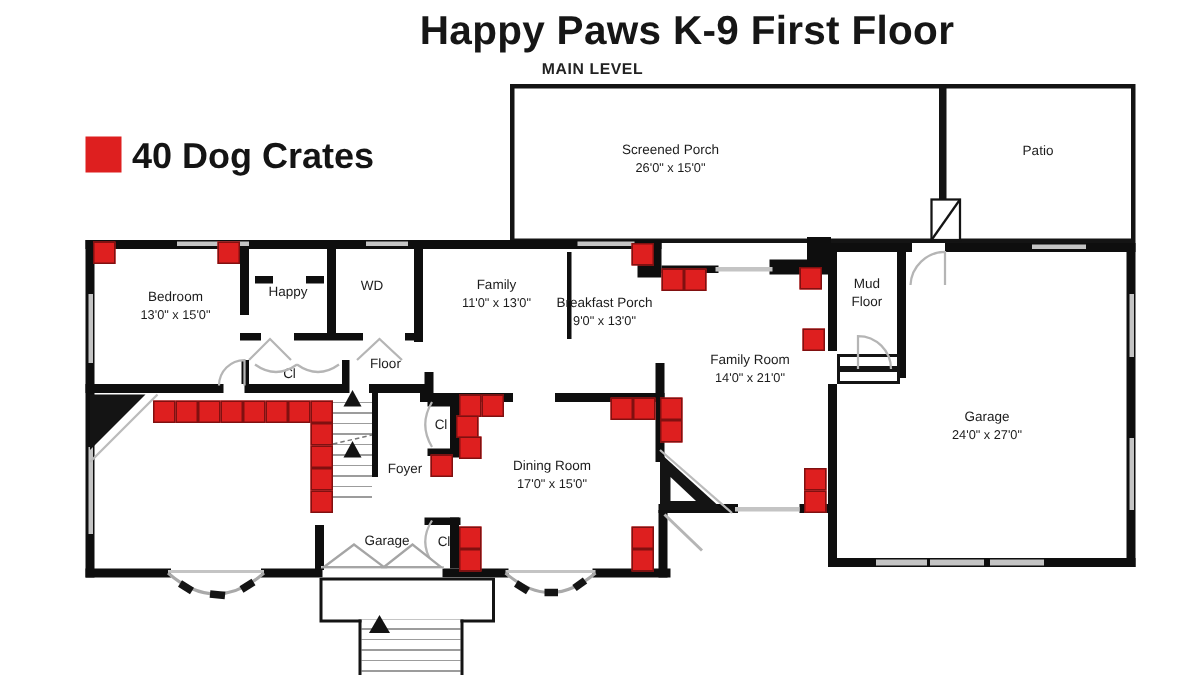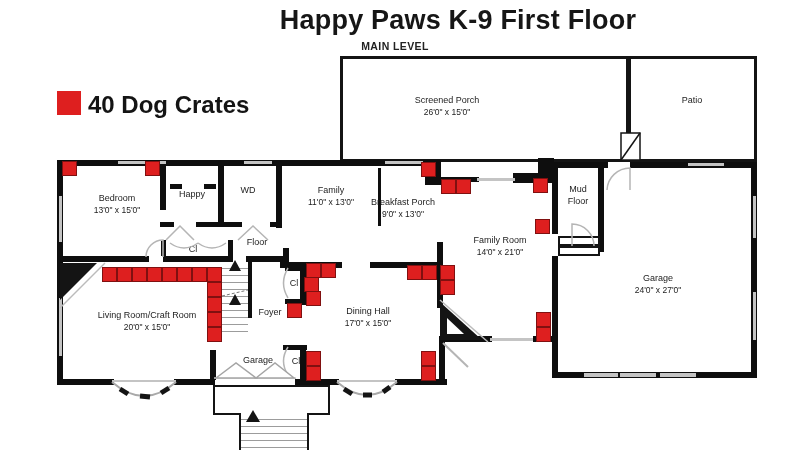--- a/index.html
+++ b/index.html
@@ -183,29 +183,25 @@
       <span style="white-space:normal">Mud Floor</span>
     </div>
   <div class="lbl" style="left:500px;top:246px">
       <span>Family Room</span>
       <span class="dim">14'0" x 21'0"</span>
     </div>
   <div class="lbl" style="left:658px;top:284px">
       <span>Garage</span>
       <span class="dim">24'0" x 27'0"</span>
     </div>
-  <div class="lbl" style="left:147px;top:321px">
-      <span>Living Room/Craft Room</span>
-      <span class="dim">20'0" x 15'0"</span>
-    </div>
   <div class="lbl" style="left:270px;top:313px">
       <span>Foyer</span>
     </div>
   <div class="lbl" style="left:368px;top:317px">
-      <span>Dining Hall</span>
+      <span>Dining Room</span>
       <span class="dim">17'0" x 15'0"</span>
     </div>
   <div class="lbl" style="left:258px;top:361px">
       <span>Garage</span>
     </div>
   <div class="lbl" style="left:294px;top:284px">
       <span>Cl</span>
     </div>
   <div class="lbl" style="left:296px;top:362px">
       <span>Cl</span>

